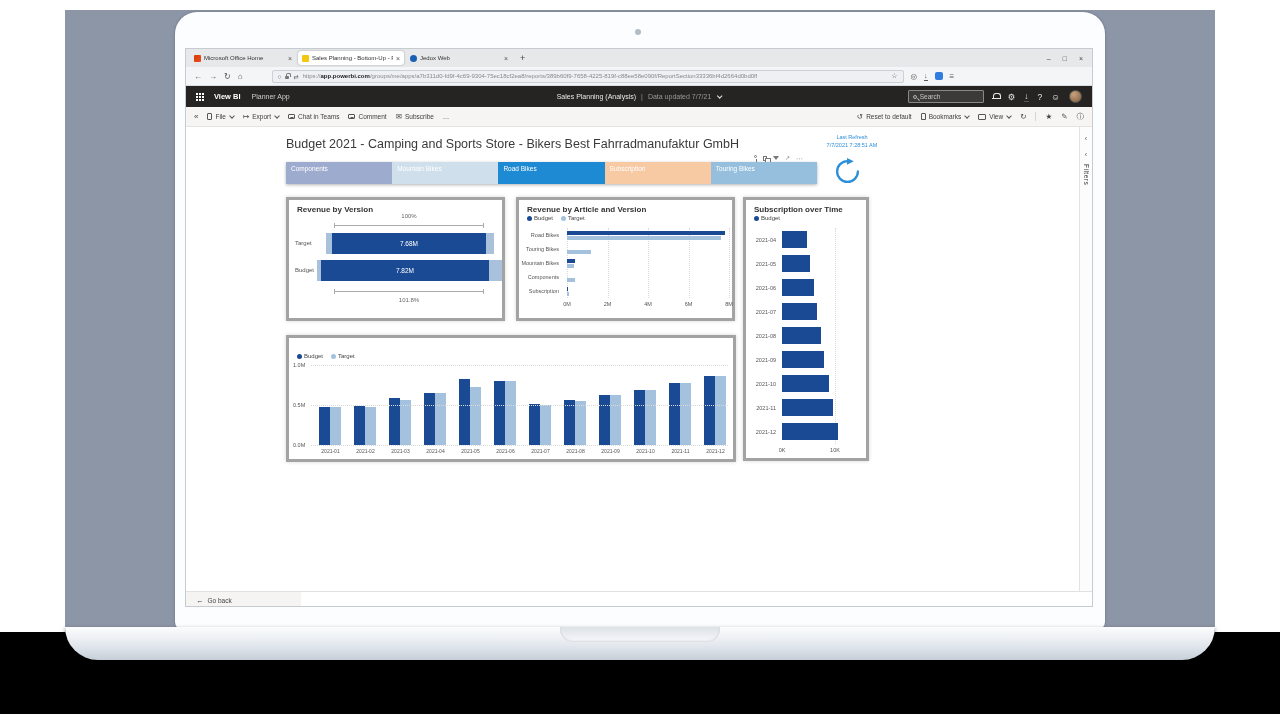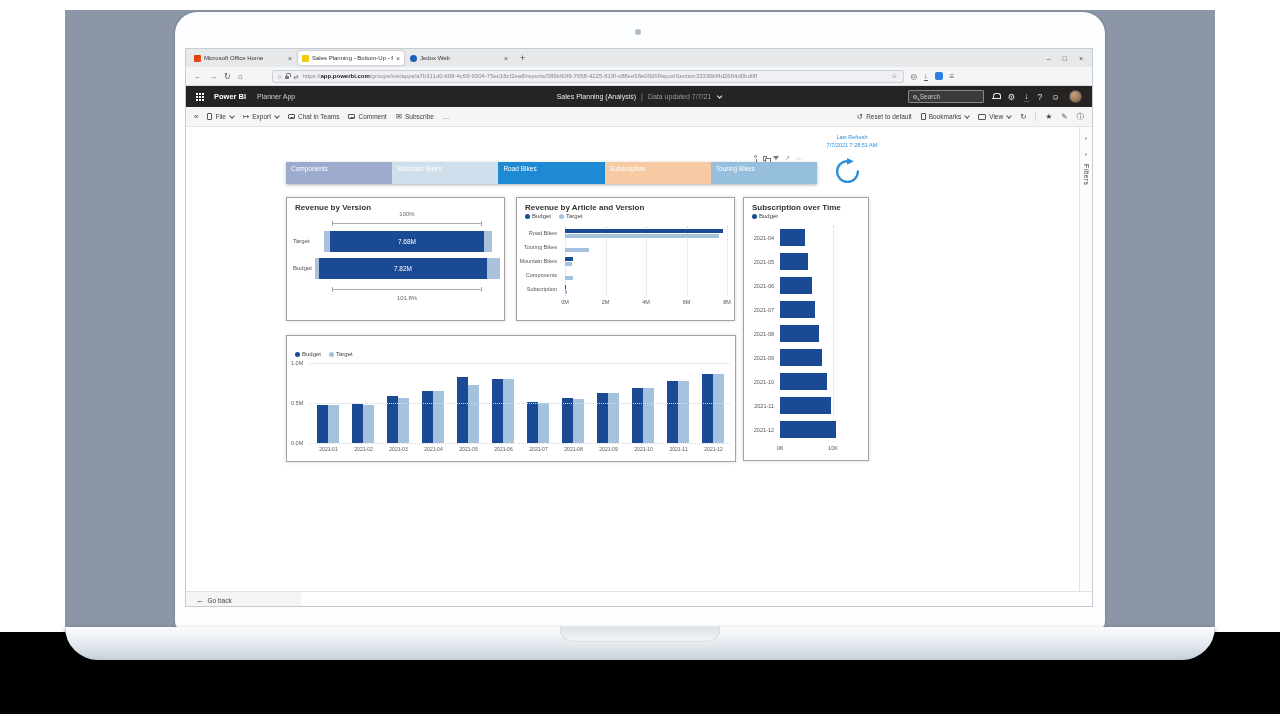--- a/index.html
+++ b/index.html
@@ -112,21 +112,21 @@
   .hv-pin::after{content:"";position:absolute;left:1px;top:3px;width:1px;height:3px;background:#777}
   .hv-copy{width:4px;height:5px;border:1px solid #777;position:relative}
   .hv-copy::after{content:"";position:absolute;left:1px;top:1px;width:4px;height:5px;border:1px solid #777;background:#fff}
   .hv-funnel{width:0;height:0;border-left:3px solid transparent;border-right:3px solid transparent;border-top:4px solid #777}
   .hv-open{font-size:6px;line-height:6px}
   .hv-dots{font-size:7px;line-height:5px}
   .slicers{position:absolute;left:100px;top:35px;width:531px;height:22px;display:flex;
            box-shadow:0 1px 3px rgba(0,0,0,.3);background:#fff}
   .slicer{flex:1;height:22px;color:#fff;font-size:6.5px;padding:3px 0 0 5px;white-space:nowrap;overflow:hidden}
   .bigrefresh{position:absolute;left:648px;top:31px;width:27px;height:27px}
-  .card{position:absolute;background:#fff;border:1px solid #a3a3a3;box-shadow:0 0 4px rgba(0,0,0,.16)}
+  .card{position:absolute;background:#fff;border:3px solid #a3a3a3;box-shadow:0 0 4px rgba(0,0,0,.16)}
   .card-title{font-size:8px;font-weight:bold;color:#333;padding:5px 0 0 8px;white-space:nowrap}
   .card1{left:100px;top:70px;width:219px;height:124px}
   .card2{left:330px;top:70px;width:219px;height:124px}
   .card3{left:557px;top:70px;width:126px;height:264px}
   .card4{left:100px;top:208px;width:450px;height:127px}
   
   .rv-anno{position:absolute;left:45px;width:150px;text-align:center;font-size:6px;color:#666}
   .rv-anno-top{top:13px}.rv-anno-bottom{top:97px}
   .rv-bracket{position:absolute;left:45px;width:150px;height:5px;border-left:1px solid #ababab;border-right:1px solid #ababab;
               background:linear-gradient(rgba(0,0,0,0) 2px,#ababab 2px,#ababab 3px,rgba(0,0,0,0) 3px)}
@@ -219,21 +219,21 @@
           <span class="ufstar">☆</span>
         </div>
         <span class="badgeg">◎</span>
         <span class="dl">↓</span>
         <span class="ext"></span>
         <span>≡</span>
       </div>
 
       <div class="pbibar">
         <span class="waffle"></span>
-        <span class="brand">Power BI</span>
+        <span class="brand">View BI</span>
         <span class="appname">Planner App</span>
         <div class="pbicenter">
           <span>Sales Planning (Analysis)</span>
           <span class="dim">|</span>
           <span class="dim">Data updated 7/7/21</span>
           <span class="chev chev-w"></span>
         </div>
         <div class="pbiright">
           <div class="searchbox">
             <span class="mag"></span>
@@ -304,20 +304,21 @@
             </span>
             <span class="tbitem">
               <span class="tgly">ⓘ</span>
             </span>
           </div>
       </div>
 
       <div class="contentrow">
 
         <div class="main">
+          <div class="rtitle">Budget 2021 - Camping and Sports Store - Bikers Best Fahrradmanufaktur GmbH</div>
           <div class="lastrefresh">
             <div>Last Refresh</div>
             <div>7/7/2021 7:28:51 AM</div>
           </div>
           <div class="hovericons">
             <span class="hv-pin"></span>
             <span class="hv-copy"></span>
             <span class="hv-funnel"></span>
             <span class="hv-open">↗</span>
             <span class="hv-dots">⋯</span>

